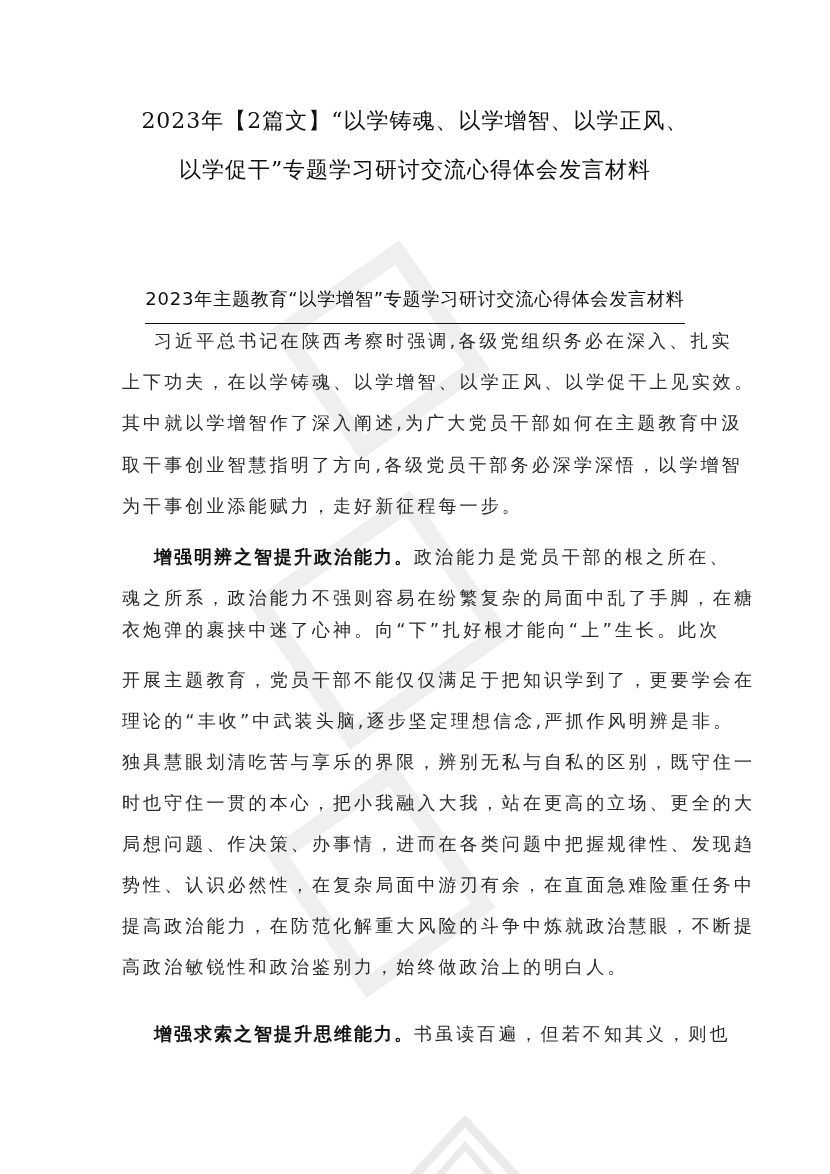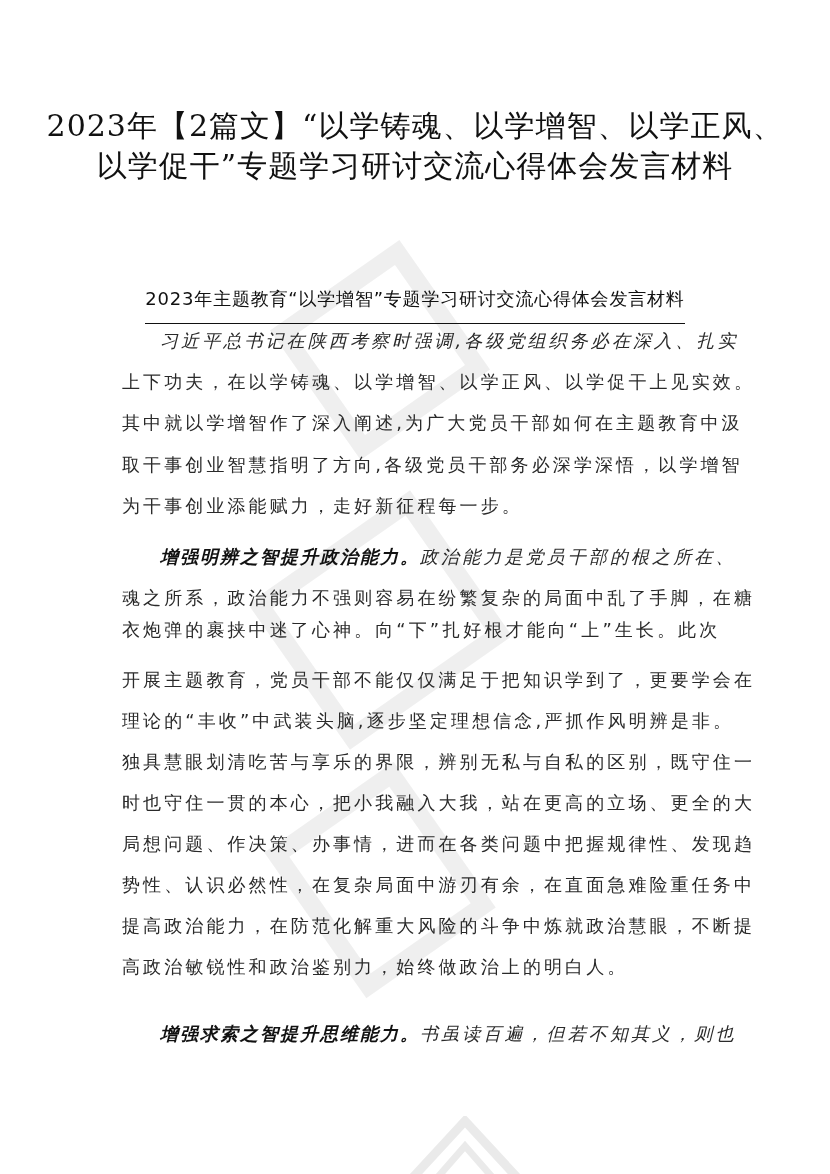--- a/index.html
+++ b/index.html
@@ -39,27 +39,27 @@
       height: 70px;
       pointer-events: none;
       opacity: 0.08;
     }
     .doc-title {
       position: absolute;
       left: 0;
       width: 830px;
       text-align: center;
       font-family: "DejaVu Serif", "Liberation Serif", serif;
-      font-size: 30px;
+      font-size: 22px;
       color: #111;
       letter-spacing: 1px;
       white-space: nowrap;
     }
     .doc-title.l1 { top: 106px; }
-    .doc-title.l2 { top: 146px; }
+    .doc-title.l2 { top: 155px; }
 
     .subtitle {
       position: absolute;
       top: 287px;
       left: 0;
       width: 830px;
       text-align: center;
       font-family: "DejaVu Sans", "Liberation Sans", sans-serif;
       font-size: 18px;
       color: #111;
@@ -75,21 +75,21 @@
       position: absolute;
       left: 122px;
       width: 586px;
       font-family: "DejaVu Sans", "Liberation Sans", sans-serif;
       font-size: 18px;
       color: #2a2a2a;
       white-space: nowrap;
       letter-spacing: 3.1px;
       line-height: 24px;
     }
-    .line.indent { left: 160px; width: 548px; font-style: italic; }
+    .line.indent { left: 154px; width: 548px; }
     .line .bold {
       font-weight: bold;
       color: #111;
       letter-spacing: 2px;
     }
   </style>
 </head>
 <body>
 
 <div class="page">

